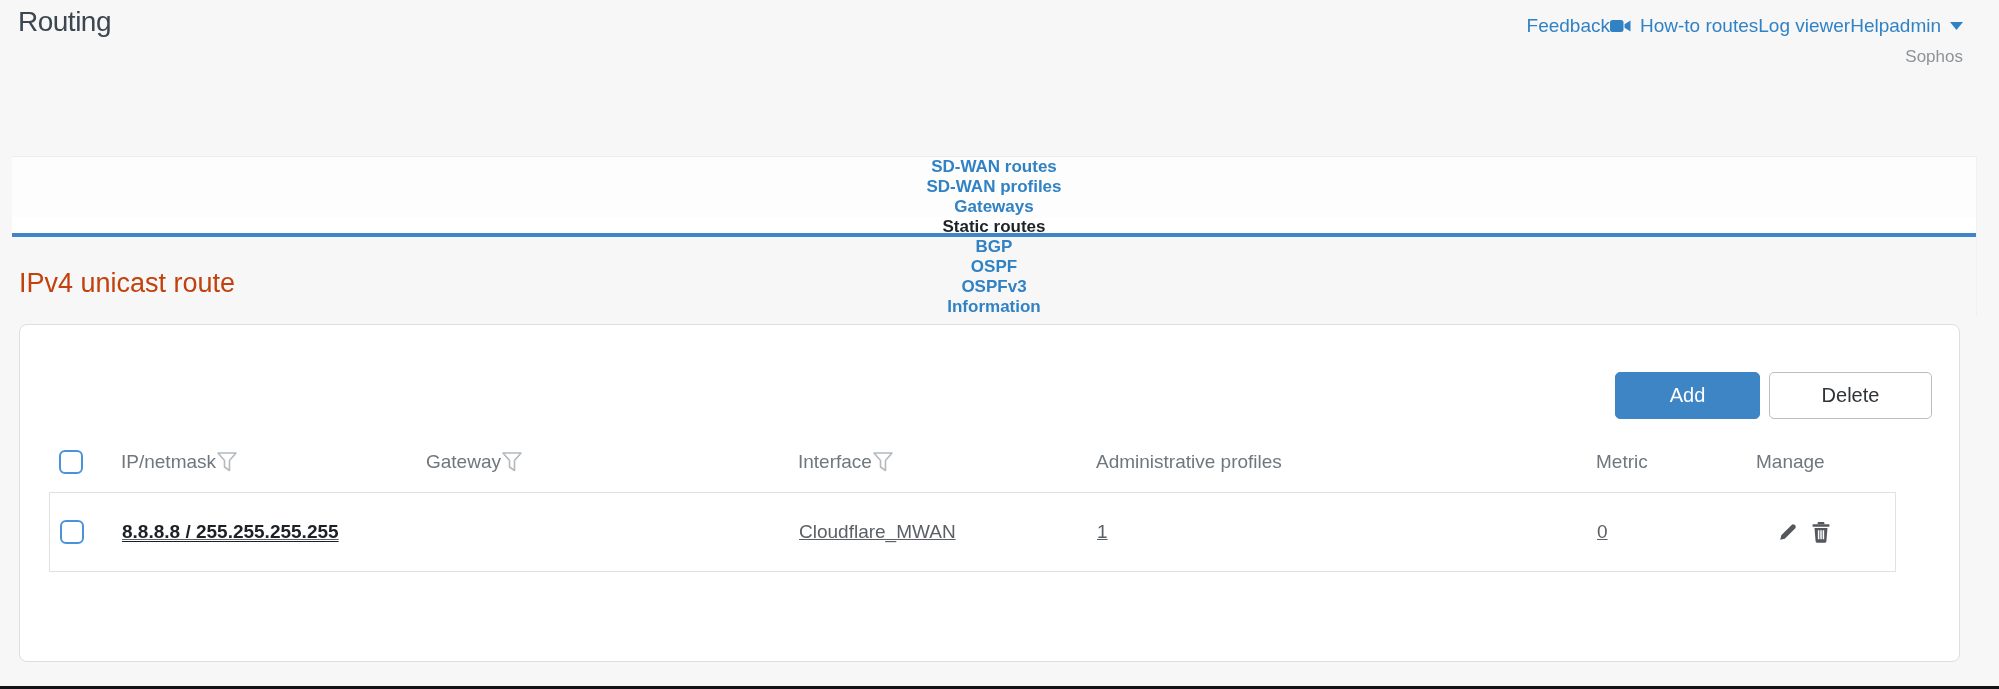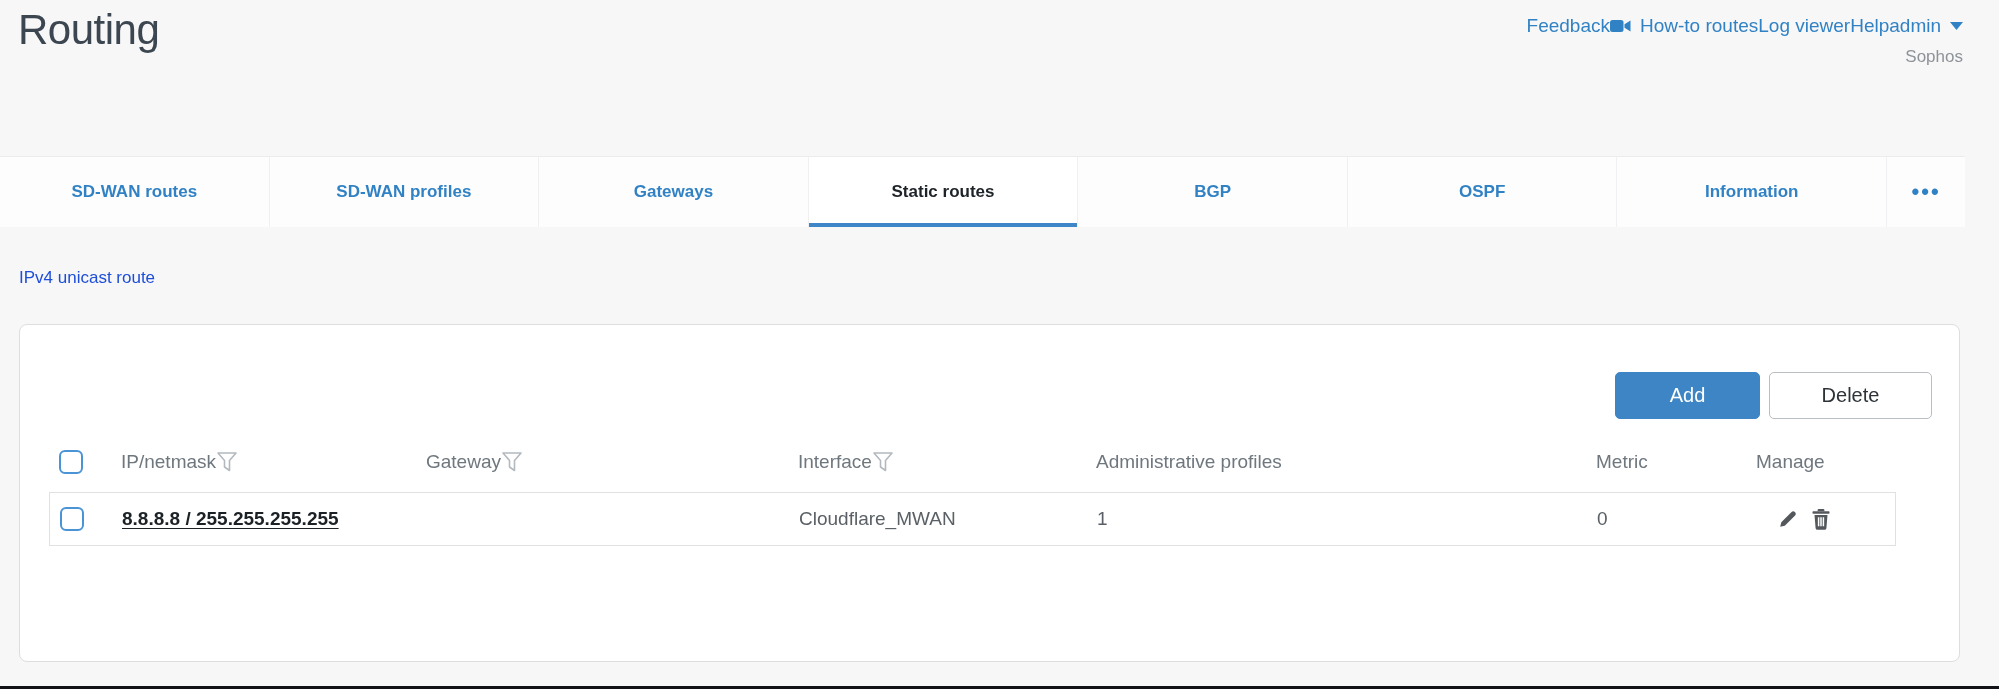--- a/index.html
+++ b/index.html
@@ -9,59 +9,60 @@
     background: #f7f7f8;
     font-family: "Liberation Sans", sans-serif;
     overflow: hidden;
     color: #3a434d;
   }
   a { text-decoration: none; }
 
   
   .page-title {
     position: absolute; top: 6px; left: 18px;
-    font-size: 42px; font-weight: 400; letter-spacing: -0.5px;
+    font-size: 28px; font-weight: 400; letter-spacing: -0.5px;
     color: #3c4650;
   }
   .top-links {
     position: absolute; top: 15px; right: 36px;
     display: flex; align-items: center; 
     font-size: 19px; color: #3182c4;
   }
   .top-link { color: #3182c4; display: flex; align-items: center; gap: 9px; cursor: pointer; white-space: nowrap; }
   .org-label {
     position: absolute; top: 47px; right: 36px;
     font-size: 17px; color: #8d9399;
   }
 
   
   .tabbar {
-    position: absolute; top: 156px; left: 0; width: 1965px; height: 71px;
+    position: absolute; top: 156px; left: 12px; width: 1965px; height: 71px;
     background: #fdfdfe;
     border-top: 1px solid #ececee;
     display: flex;
+    flex-direction: column;
   }
   .tab {
     flex: 1 1 0;
     display: flex; align-items: center; justify-content: center;
     font-size: 17px; font-weight: 700; color: #3182c4;
     border-right: 1px solid #f0f0f2;
     position: relative; cursor: pointer; white-space: nowrap;
   }
   .tab.active { background: #ffffff; color: #1e2328; }
   .tab.active::after {
     content: ""; position: absolute; left: 0; right: 0; bottom: 0;
     height: 4px; background: #3e86c7;
   }
   .tab.more { flex: 0 0 78px; font-size: 22px; letter-spacing: 2px; border-right: none; }
 
   
   .section-title {
     position: absolute; top: 268px; left: 19px;
-    font-size: 17px; font-weight: 400; color: #1d4ed8;
+    font-size: 27px; font-weight: 400; color: #c2410c;
   }
   .panel {
     position: absolute; top: 324px; left: 19px;
     width: 1941px; height: 338px;
     background: #fff; border: 1px solid #dcdee0; border-radius: 8px;
   }
 
   
   .toolbar { position: absolute; top: 47px; right: 27px; display: flex; gap: 9px; padding-left: 44px; }
   .btn {
@@ -76,23 +77,23 @@
   .grid {
     display: grid;
     grid-template-columns: 62px 305px 372px 298px 500px 160px 1fr;
     align-items: center;
   }
   .thead {
     position: absolute; top: 113px; left: 29px; right: 50px; height: 48px;
     color: #6f777e; font-size: 19px;
   }
   .trow {
-    position: absolute; top: 167px; left: 29px; right: 63px; height: 54px;
+    position: absolute; top: 167px; left: 29px; right: 63px; height: 80px;
     background: #fff; border: 1px solid #dfe1e3;
-    font-size: 19px; color: #5a6065;
+    font-size: 19px; color: #5a6065; text-decoration: underline;
   }
   .tcell { display: flex; align-items: center; padding-left: 10px; white-space: nowrap; }
   .cb {
     display: inline-block; width: 24px; height: 24px;
     border: 2px solid #4a93d6; border-radius: 6px; background: #fff; cursor: pointer;
   }
   .ip-link {
     color: #1c2126; font-weight: 700; font-size: 19px;
     text-decoration: underline; text-underline-offset: 3px; cursor: pointer;
   }
@@ -140,20 +141,23 @@
   <div class="tab active">
       <span>Static routes</span>
     </div>
   <div class="tab">
       <span>BGP</span>
     </div>
   <div class="tab">
       <span>OSPF</span>
     </div>
   <div class="tab">
+      <span>OSPFv3</span>
+    </div>
+  <div class="tab">
       <span>Information</span>
     </div>
   <div class="tab more">
       <span>•••</span>
     </div>
 </div>
 
 <div class="section-title">IPv4 unicast route</div>
 
 <div class="panel">

